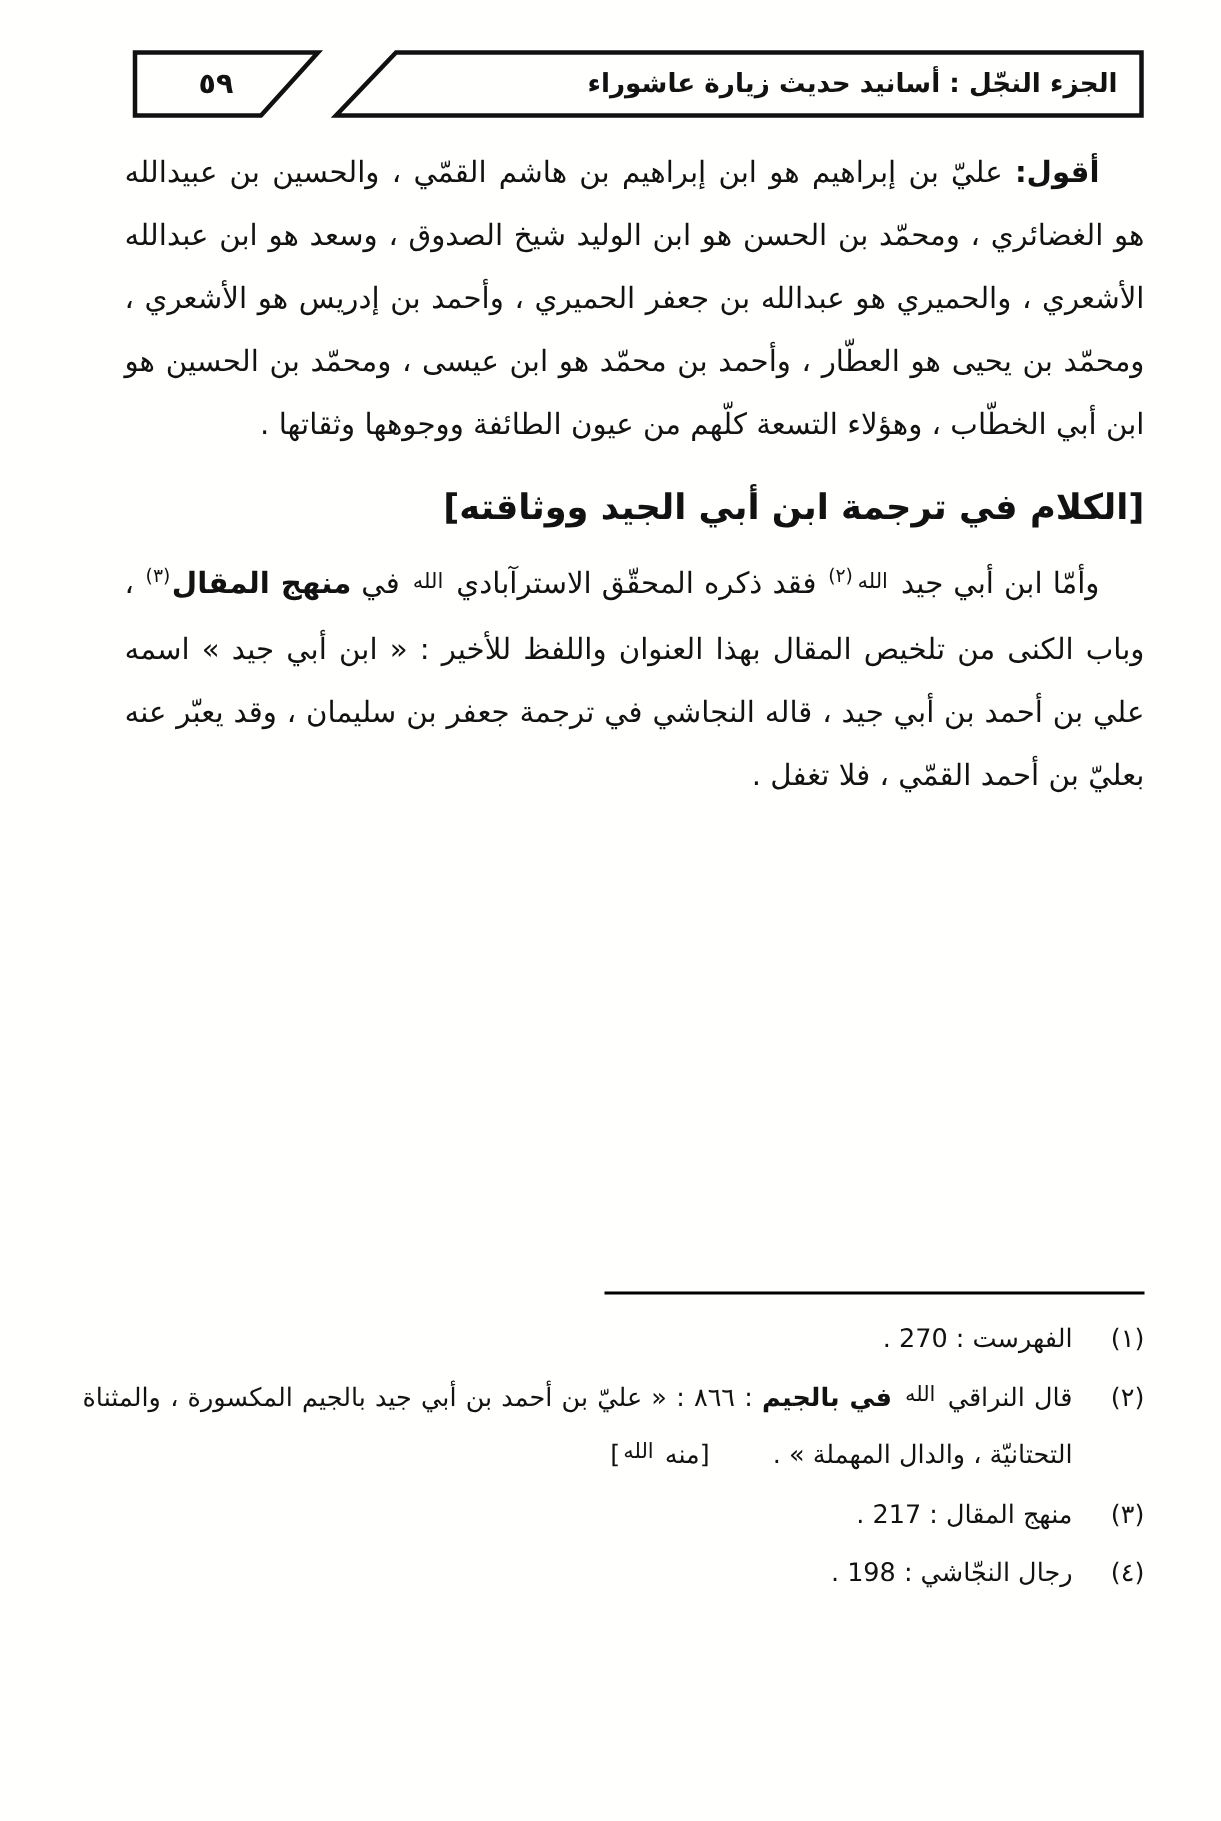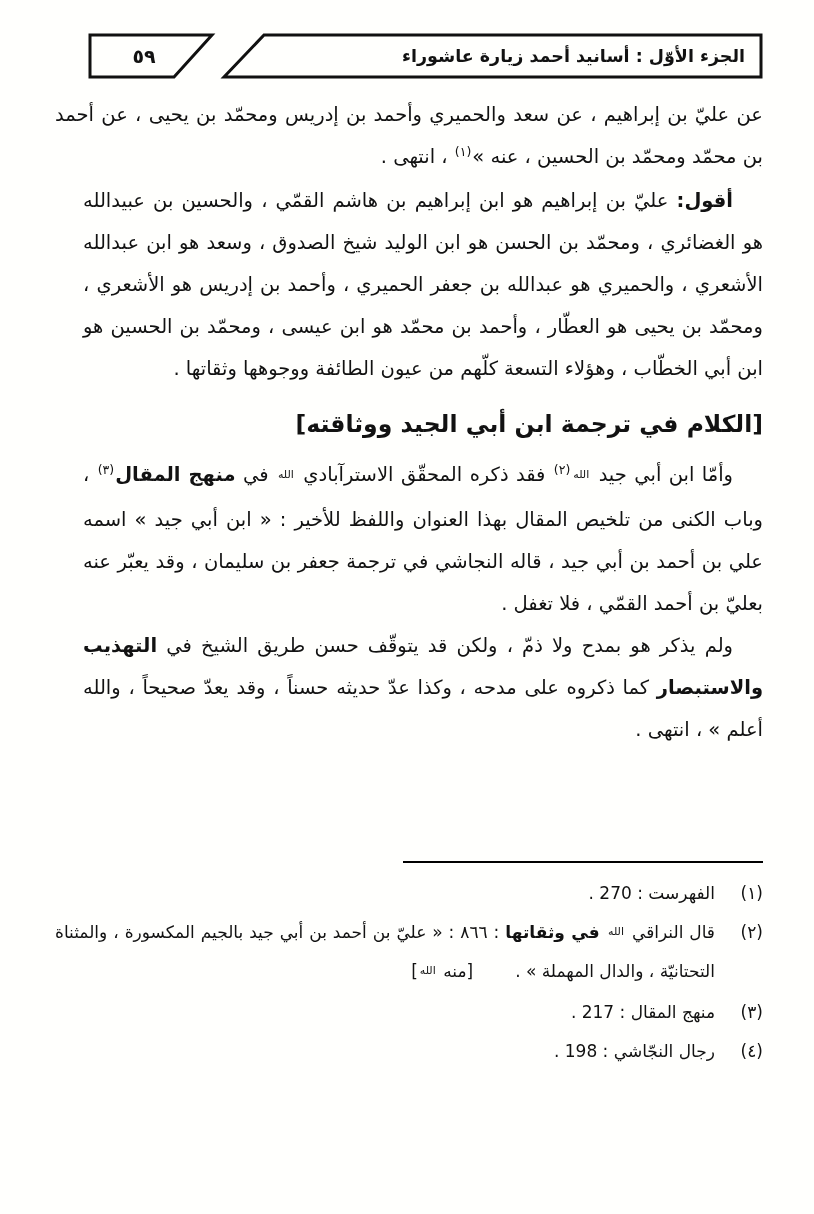--- a/index.html
+++ b/index.html
@@ -59,21 +59,21 @@
   .body p.indent { text-indent: 30px; margin-left: 28px; }
   .b { font-weight: bold; }
   .sup {
     font-size: 12.5px;
     position: relative;
     top: -7px;
     margin: 0 1px;
     white-space: nowrap;
   }
   .hon {
-    font-size: 11px;
+    font-size: 14px;
     position: relative;
     top: -3px;
     margin: 0 2px;
     white-space: nowrap;
   }
   h2.section-heading {
     font-size: 23.5px;
     font-weight: bold;
     text-indent: 0;
     margin: 17px 0 13px 0;
@@ -101,50 +101,48 @@
 </head>
 <body>
 
 <div class="page">
 
   <div class="header">
     <svg viewBox="0 0 675 46" preserveAspectRatio="none" aria-hidden="true">
       <polygon points="176,2 673,2 673,44 136,44" fill="none" stroke="#111" stroke-width="3"></polygon>
       <polygon points="2,2 124,2 86,44 2,44" fill="none" stroke="#111" stroke-width="3"></polygon>
     </svg>
-    <div class="running-title">الجزء الأوّل : أسانيد أحمد زيارة عاشوراء</div>
+    <div class="running-title">الجزء النجّل : أسانيد حديث زيارة عاشوراء</div>
     <div class="page-number">٥٩</div>
   </div>
 
   <div class="body">
 
-    <p><span>عن عليّ بن إبراهيم ، عن سعد والحميري وأحمد بن إدريس ومحمّد بن يحيى ، عن أحمد بن محمّد ومحمّد بن الحسين ، عنه »</span><span class="sup">(١)</span><span> ، انتهى .</span></p>
 
     <p class="indent"><span class="b">أقول:</span><span> عليّ بن إبراهيم هو ابن إبراهيم بن هاشم القمّي ، والحسين بن عبيدالله هو الغضائري ، ومحمّد بن الحسن هو ابن الوليد شيخ الصدوق ، وسعد هو ابن عبدالله الأشعري ، والحميري هو عبدالله بن جعفر الحميري ، وأحمد بن إدريس هو الأشعري ، ومحمّد بن يحيى هو العطّار ، وأحمد بن محمّد هو ابن عيسى ، ومحمّد بن الحسين هو ابن أبي الخطّاب ، وهؤلاء التسعة كلّهم من عيون الطائفة ووجوهها وثقاتها .</span></p>
 
     <h2 class="section-heading">[الكلام في ترجمة ابن أبي الجيد ووثاقته]</h2>
 
     <p class="indent"><span>وأمّا ابن أبي جيد </span><span class="hon">الله</span><span class="sup">(٢)</span><span> فقد ذكره المحقّق الاسترآبادي </span><span class="hon">الله</span><span> في </span><span class="b">منهج المقال</span><span class="sup">(٣)</span><span> ، وباب الكنى من تلخيص المقال بهذا العنوان واللفظ للأخير : « ابن أبي جيد » اسمه علي بن أحمد بن أبي جيد ، قاله النجاشي في ترجمة جعفر بن سليمان ، وقد يعبّر عنه بعليّ بن أحمد القمّي ، فلا تغفل .</span></p>
 
-    <p class="indent"><span>ولم يذكر هو بمدح ولا ذمّ ، ولكن قد يتوقّف حسن طريق الشيخ في </span><span class="b">التهذيب والاستبصار</span><span> كما ذكروه على مدحه ، وكذا عدّ حديثه حسناً ، وقد يعدّ صحيحاً ، والله أعلم » ، انتهى .</span></p>
 
 
   </div>
 
   <div class="footnotes">
     <div class="fn-sep"></div>
 
     <div class="fn">
       <span class="fn-num">(١)</span>
       <span class="fn-text"><span>الفهرست : 270 .</span></span>
     </div>
 
     <div class="fn">
       <span class="fn-num">(٢)</span>
-      <span class="fn-text"><span>قال النراقي </span><span class="hon">الله</span><span class="b"> في وثقاتها</span><span> : ٨٦٦ : « عليّ بن أحمد بن أبي جيد بالجيم المكسورة ، والمثناة التحتانيّة ، والدال المهملة » .</span><span class="gap"></span><span>[منه </span><span class="hon">الله</span><span>]</span></span>
+      <span class="fn-text"><span>قال النراقي </span><span class="hon">الله</span><span class="b"> في بالجيم</span><span> : ٨٦٦ : « عليّ بن أحمد بن أبي جيد بالجيم المكسورة ، والمثناة التحتانيّة ، والدال المهملة » .</span><span class="gap"></span><span>[منه </span><span class="hon">الله</span><span>]</span></span>
     </div>
 
     <div class="fn">
       <span class="fn-num">(٣)</span>
       <span class="fn-text"><span>منهج المقال : 217 .</span></span>
     </div>
 
     <div class="fn">
       <span class="fn-num">(٤)</span>
       <span class="fn-text"><span>رجال النجّاشي : 198 .</span></span>

